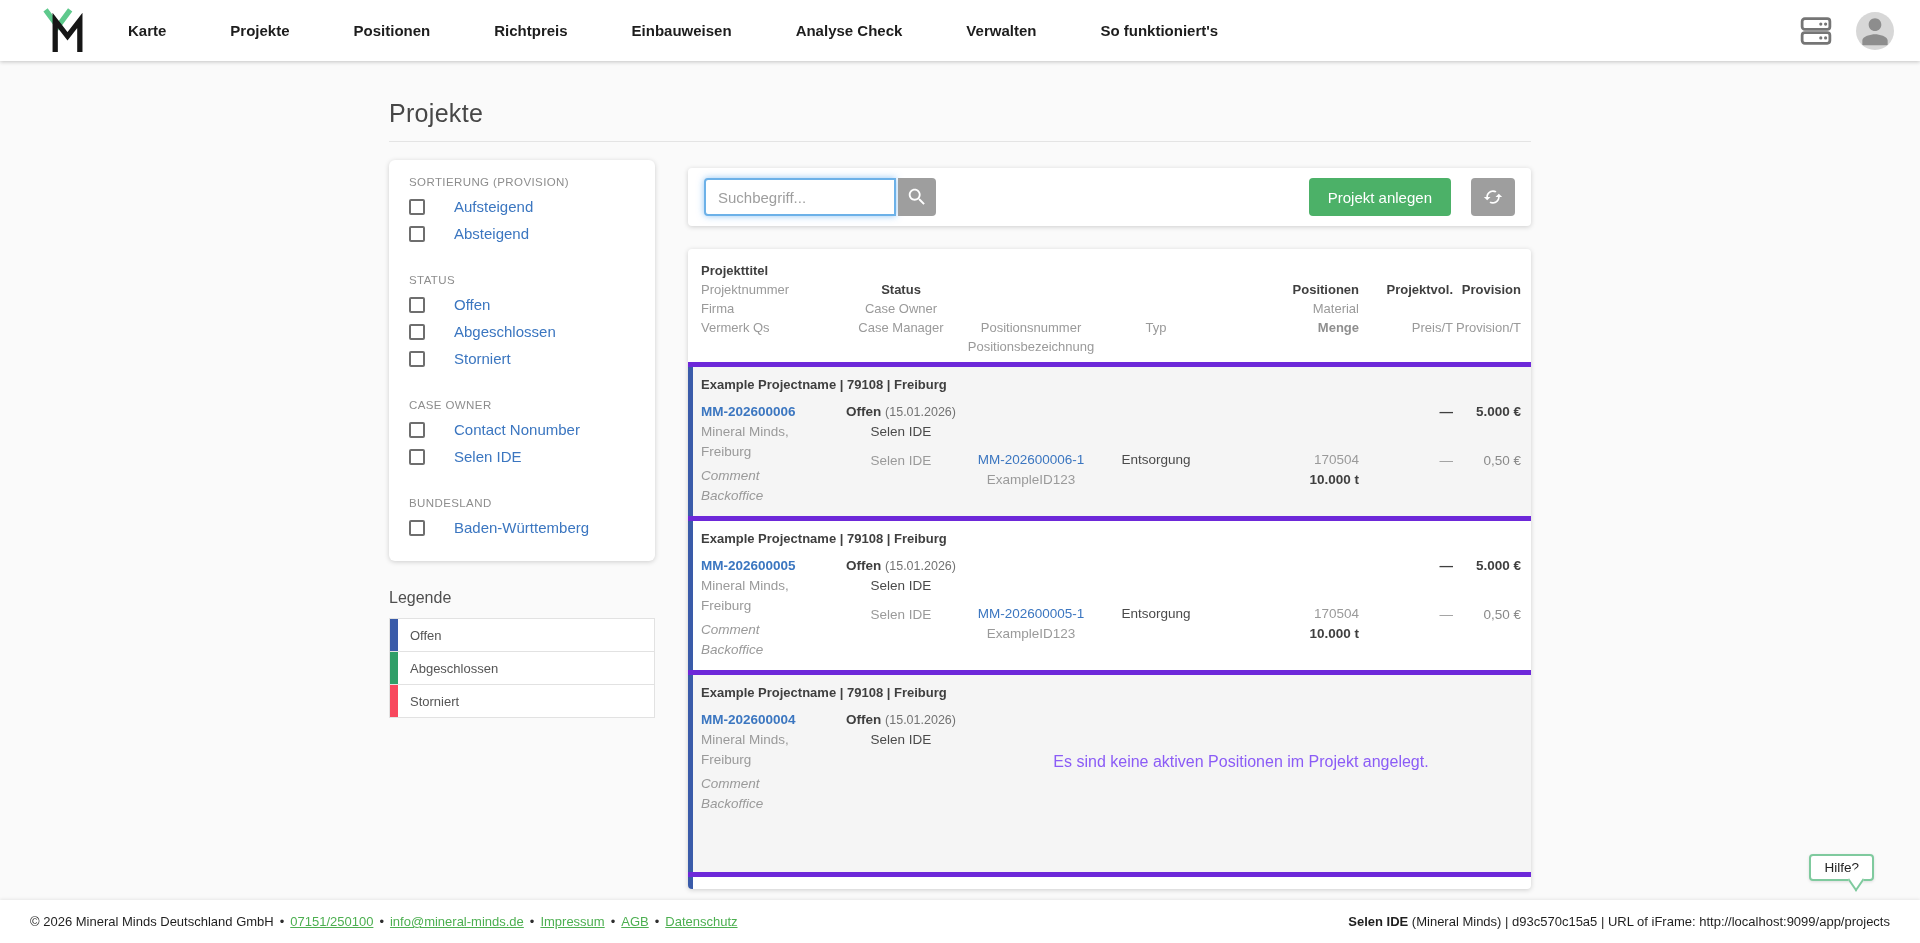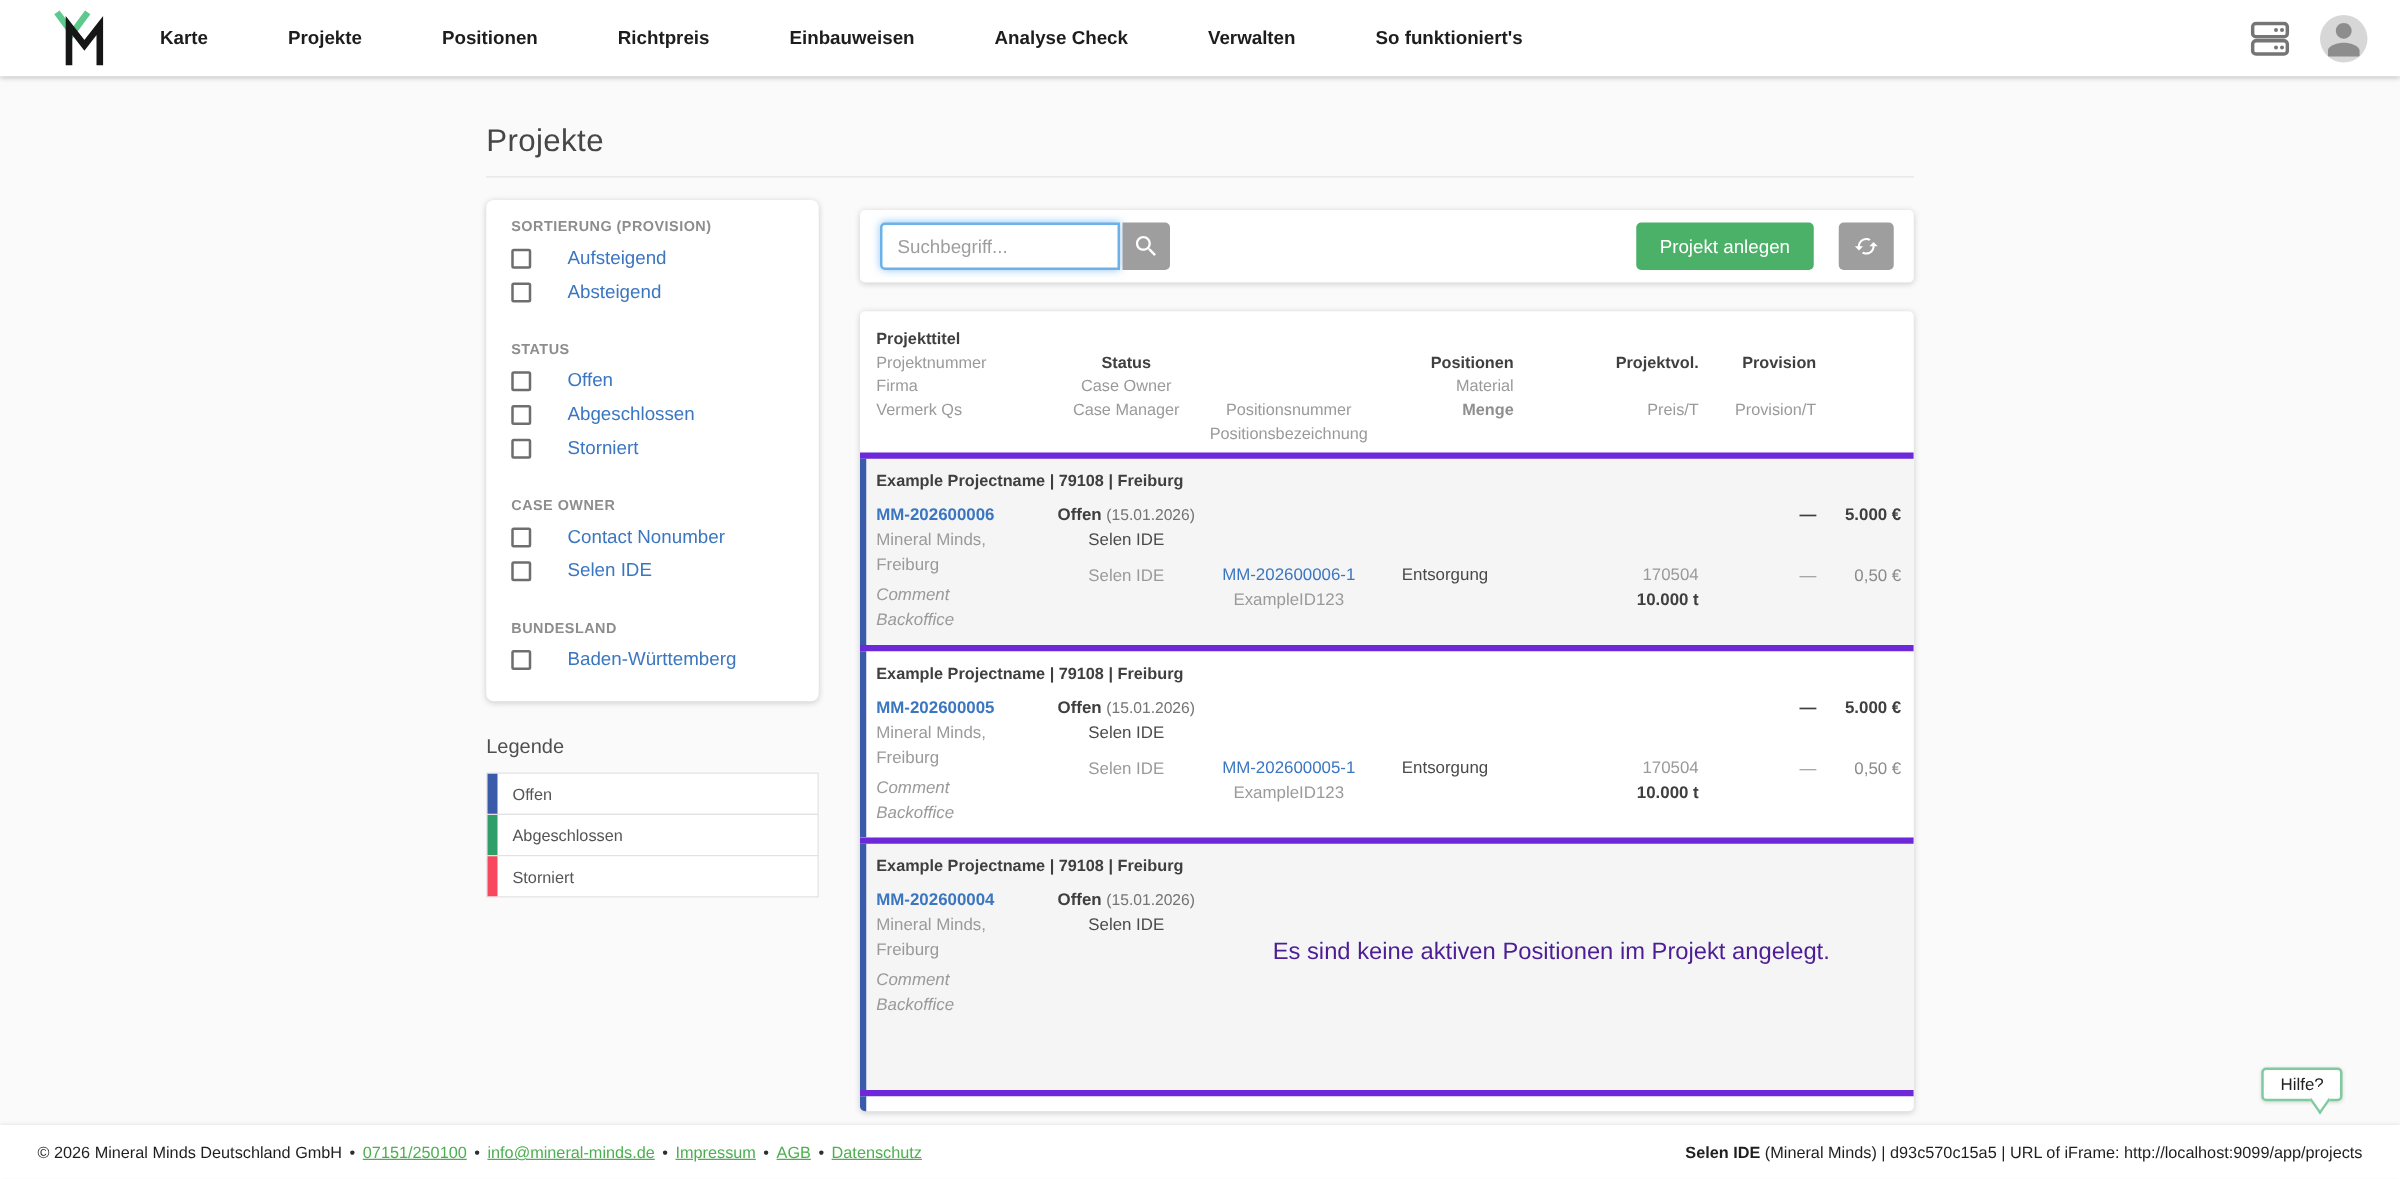--- a/index.html
+++ b/index.html
@@ -22,21 +22,21 @@
   .avatar { width:38px; height:38px; border-radius:50%; background:#d7d7d7; display:flex; align-items:flex-end; justify-content:center; overflow:hidden; cursor:pointer; }
   
   .page { padding-top:61px; }
   .container { width:1142px; margin:0 auto; }
   .page-title { font-size:25px; font-weight:500; color:#474747; letter-spacing:.3px; margin-top:38px; }
   .divider { border:none; border-top:1px solid #e4e4e4; margin-top:13px; }
   .columns { display:flex; gap:33px; margin-top:18px; align-items:flex-start; }
   
   .sidebar { width:266px; flex:none; }
   .filter-card { background:#fff; border-radius:6px; box-shadow:0 1px 5px rgba(0,0,0,.18); padding:16px 20px 20px; }
-  .filter-title { font-size:11.5px; color:#8d8d8d; letter-spacing:.4px; margin:27px 0 5px;font-weight:bold; }
+  .filter-title { font-size:11.5px; color:#8d8d8d; letter-spacing:.4px; margin:27px 0 5px; }
   .filter-section:first-child .filter-title { margin-top:0; }
   .filter-option { display:flex; align-items:center; gap:29px; padding:5px 0; cursor:pointer; }
   .checkbox { width:16px; height:16px; border:2px solid #6e6e6e; border-radius:2px; background:#fff; flex:none; }
   .filter-label { font-size:15px; color:#3b76c0; }
   .legend-title { font-size:16px; color:#4f4f4f; font-weight:500; margin:28px 0 12px; }
   .legend-row { display:flex; align-items:stretch; background:#fff; border:1px solid #e2e2e2; margin-top:-1px; height:34px; }
   .legend-bar { width:8px; flex:none; }
   .legend-label { font-size:13px; color:#555; display:flex; align-items:center; padding-left:12px; }
   
   .main { flex:1; min-width:0; }
@@ -83,21 +83,21 @@
   .pos-link { color:#3b76c0; text-decoration:none; white-space:nowrap; }
   .pos-name { color:#9a9a9a; line-height:19px; }
   .col-typ { align-items:center; padding-top:48px; color:#4a4a4a; }
   .col-menge { align-items:flex-end; text-align:left; padding-top:48px; }
   .material { color:#9a9a9a; }
   .menge { font-weight:700; color:#3f3f3f; line-height:19px; }
   .col-preis, .col-prov { align-items:flex-end; text-align:right; }
   .proj-dash, .proj-prov { font-weight:700; color:#3f3f3f; }
   .pos-preis { margin-top:29px; color:#9a9a9a; }
   .pos-prov { margin-top:29px; color:#8a8a8a; }
-  .empty-msg { grid-column:3 / 8; grid-row:1; align-self:center; justify-self:center; color:#4c1d95; font-size:19px; }
+  .empty-msg { grid-column:3 / 8; grid-row:1; align-self:center; justify-self:center; color:#8b5cf6; font-size:16px; }
   
   .footer {
     position:fixed; bottom:0; left:0; right:0; height:43px; background:#fff;
     display:flex; align-items:center; justify-content:space-between; padding:0 30px;
     font-size:13px; color:#1f1f1f; box-shadow:0 -1px 3px rgba(0,0,0,.08); z-index:20;
   }
   .footer-left { display:flex; align-items:center; gap:6px; white-space:nowrap; }
   .footer-sep { color:#2e2e2e; }
   .footer-link { color:#4caf50; text-decoration:underline; cursor:pointer; }
   .footer-right { white-space:nowrap; }
@@ -260,20 +260,26 @@
               <div>Case Owner</div>
               <div>Case Manager</div>
             </div>
             <div class="c c-center">
               <div class="sp"></div>
                 <div class="sp"></div>
                 <div class="sp"></div>
               <div>Positionsnummer</div>
               <div>Positionsbezeichnung</div>
             </div>
+            <div class="c c-center">
+              <div class="sp"></div>
+                <div class="sp"></div>
+                <div class="sp"></div>
+              <div>Typ</div>
+            </div>
             <div class="c c-right">
               <div class="sp"></div>
               <div class="hb">Positionen</div>
               <div>Material</div>
               <div class="hb-gray">Menge</div>
             </div>
             <div class="c c-right">
               <div class="sp"></div>
               <div class="hb">Projektvol.</div>
               <div class="sp"></div>

